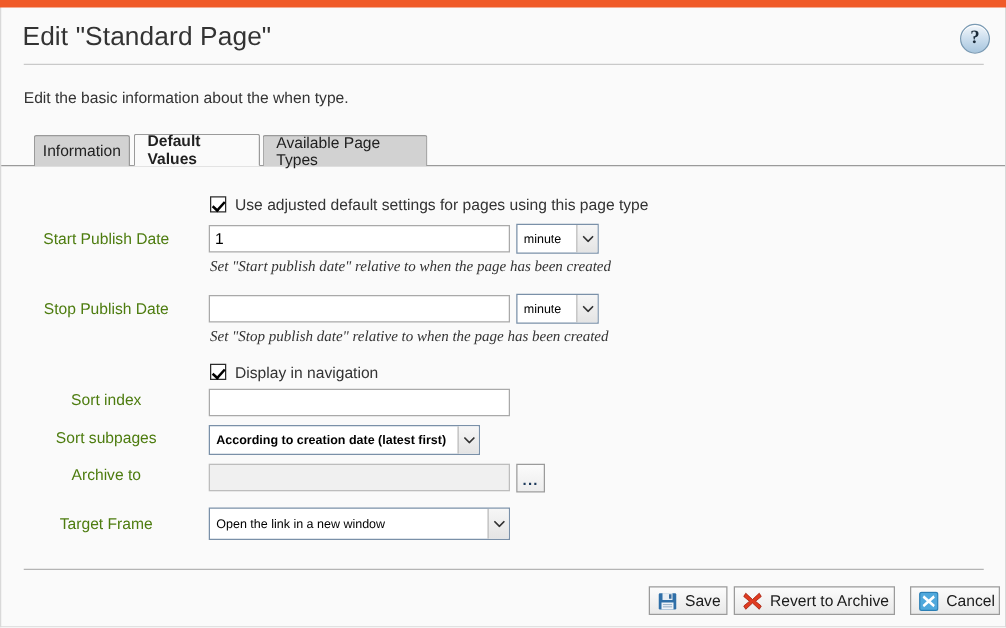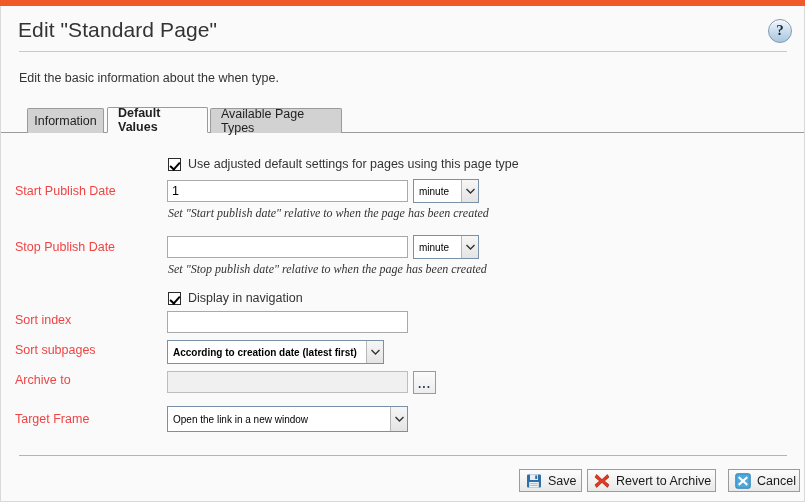--- a/index.html
+++ b/index.html
@@ -74,22 +74,22 @@
   }
   .tab.active {
     background: #fafafa;
     height: 26px;
     font-weight: bold;
     z-index: 3;
     border-bottom: 1px solid #fafafa;
   }
   .flabel {
     position: absolute;
-    font-size: 12.5px; color: #ef4444;
-    text-align: left;
+    font-size: 12.5px; color: #4d7c0f;
+    text-align: center;
   }
   .hint {
     position: absolute;
     font-size: 12px; color: #333333;
     font-style: italic;
     font-family: "Liberation Serif", serif;
   }
   .txt {
     position: absolute;
     height: 22px;
@@ -122,21 +122,21 @@
     flex: 1;
   }
   .sel .arrow {
     width: 17px; height: 100%;
     flex: 0 0 17px;
     background: linear-gradient(to bottom, #f6f6f6 0%, #e4e4e4 100%);
     border-left: 1px solid #b7b7b7;
     display: flex; align-items: center; justify-content: center;
   }
   .sel .arrow svg { display: block; }
-  .cbwrap { position: absolute; display: flex; align-items: flex-end; }
+  .cbwrap { position: absolute; display: flex; align-items: flex-start; }
   .cb {
     width: 13px; height: 13px;
     border: 1px solid #2b2b2b;
     background: #ffffff;
     position: relative;
     flex: 0 0 13px;
     cursor: pointer;
   }
   .cb::after {
     content: "";

